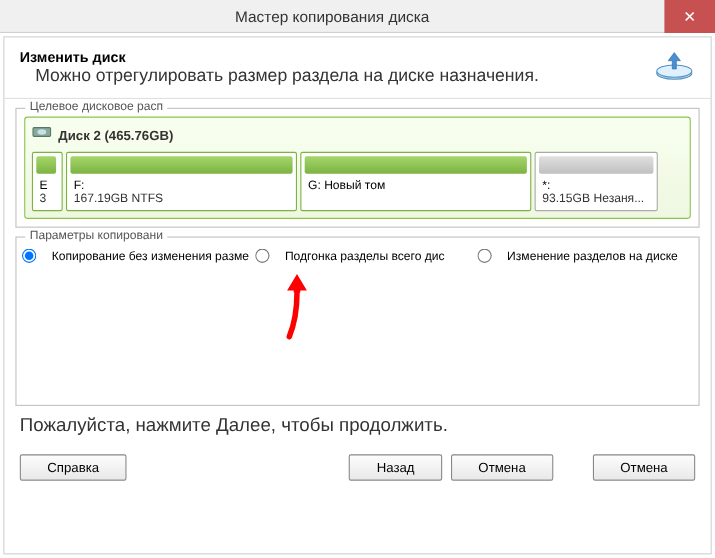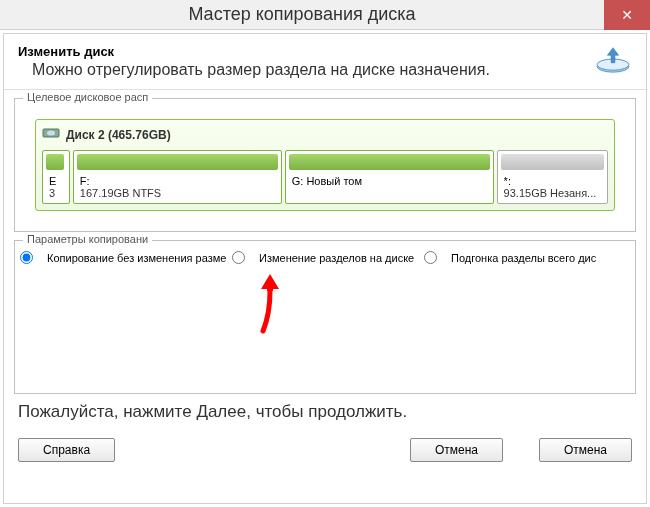--- a/index.html
+++ b/index.html
@@ -1,29 +1,29 @@
 <!DOCTYPE html>
 <html><head>
   <meta charset="utf-8">
   <style>
     * { box-sizing: border-box; margin: 0; padding: 0; font-family: 'Segoe UI', Tahoma, sans-serif; }
     body { background: #fff; width: 650px; height: 507px; overflow: hidden; }
     
     .titlebar { background: #f0f0f0; border-bottom: 1px solid #d0d0d0; height: 30px; display: flex; align-items: center; position: relative; }
-    .title { flex: 1; text-align: center; font-size: 18px; color: #333; }
+    .title { flex: 1; text-align: center; font-size: 14px; color: #333; }
     .close-btn { width: 46px; height: 30px; background: #c75050; color: #fff; display: flex; align-items: center; justify-content: center; cursor: pointer; font-size: 14px; }
     
     .content-wrap { border: 1px solid #d0d0d0; margin: 3px; height: calc(100% - 36px); background: #fff; }
     
-    .header-section { padding: 10px 14px; display: flex; align-items: flex-start; justify-content: space-between; border-bottom: 1px solid #e0e0e0; }
+    .header-section { padding: 10px 14px; display: flex; align-items: flex-end; justify-content: space-between; border-bottom: 1px solid #e0e0e0; }
     .header-text h2 { font-size: 13px; font-weight: bold; color: #000; }
     .header-text p { font-size: 16px; color: #333; margin-top: 2px; margin-left: 14px; }
     .header-icon svg { width: 38px; height: 30px; }
     
-    .fieldset { border: 1px solid #c0c0c0; margin: 8px 10px; padding: 20px; position: relative; }
+    .fieldset { border: 1px solid #c0c0c0; margin: 8px 10px; padding: 7px; position: relative; }
     .fieldset-legend { position: absolute; top: -8px; left: 8px; background: #fff; padding: 0 4px; font-size: 11px; color: #555; }
     
     .disk-panel { border: 1px solid #8bc34a; border-radius: 3px; padding: 6px; background: linear-gradient(#f8fff0, #eef7e0); }
     .disk-title-row { display: flex; align-items: center; gap: 6px; margin-bottom: 6px; }
     .disk-title { font-size: 12px; font-weight: bold; color: #333; }
     .disk-icon svg { width: 18px; height: 14px; }
     
     .partitions-row { display: flex; gap: 3px; }
     .partition { border: 1px solid #7cb342; border-radius: 2px; background: #fff; overflow: hidden; display: flex; flex-direction: column; }
     .partition.unalloc { border-color: #aaa; }
@@ -126,40 +126,41 @@
     </div>
   </div>
 
   <div class="options-fieldset">
     <div class="fieldset-legend">Параметры копировани</div>
     <div class="radios">
       <label class="radio-item r0">
         <input type="radio" name="copyopt" checked="" style="">
         <span>Копирование без изменения разме</span>
       </label>
+      <label class="radio-item r1">
+        <input type="radio" name="copyopt" style="">
+        <span>Подгонка разделы всего дис</span>
+      </label>
       <label class="radio-item r2">
         <input type="radio" name="copyopt" style="">
         <span>Изменение разделов на диске</span>
-      </label>
-      <label class="radio-item r1">
-        <input type="radio" name="copyopt" style="">
-        <span>Подгонка разделы всего дис</span>
       </label>
     </div>
     <div class="arrow-annotation">
       <svg viewBox="0 0 30 70">
         <path d="M15 5 L6 20 L12 20 L12 22 L18 22 L18 20 L24 20 Z" fill="#ff0000"></path>
         <path d="M15 22 Q 15 45 8 62" stroke="#ff0000" stroke-width="5" fill="none" stroke-linecap="round"></path>
       </svg>
     </div>
   </div>
 
   <div class="hint-text">Пожалуйста, нажмите Далее, чтобы продолжить.</div>
 
   <div class="button-row">
     <button class="btn">Справка</button>
     <div class="spacer"></div>
+    <button class="btn">Назад</button>
     <button class="btn">Отмена</button>
     <div style="width:20px"></div>
     <button class="btn">Отмена</button>
   </div>
 
 </div>
 
 </body></html>

